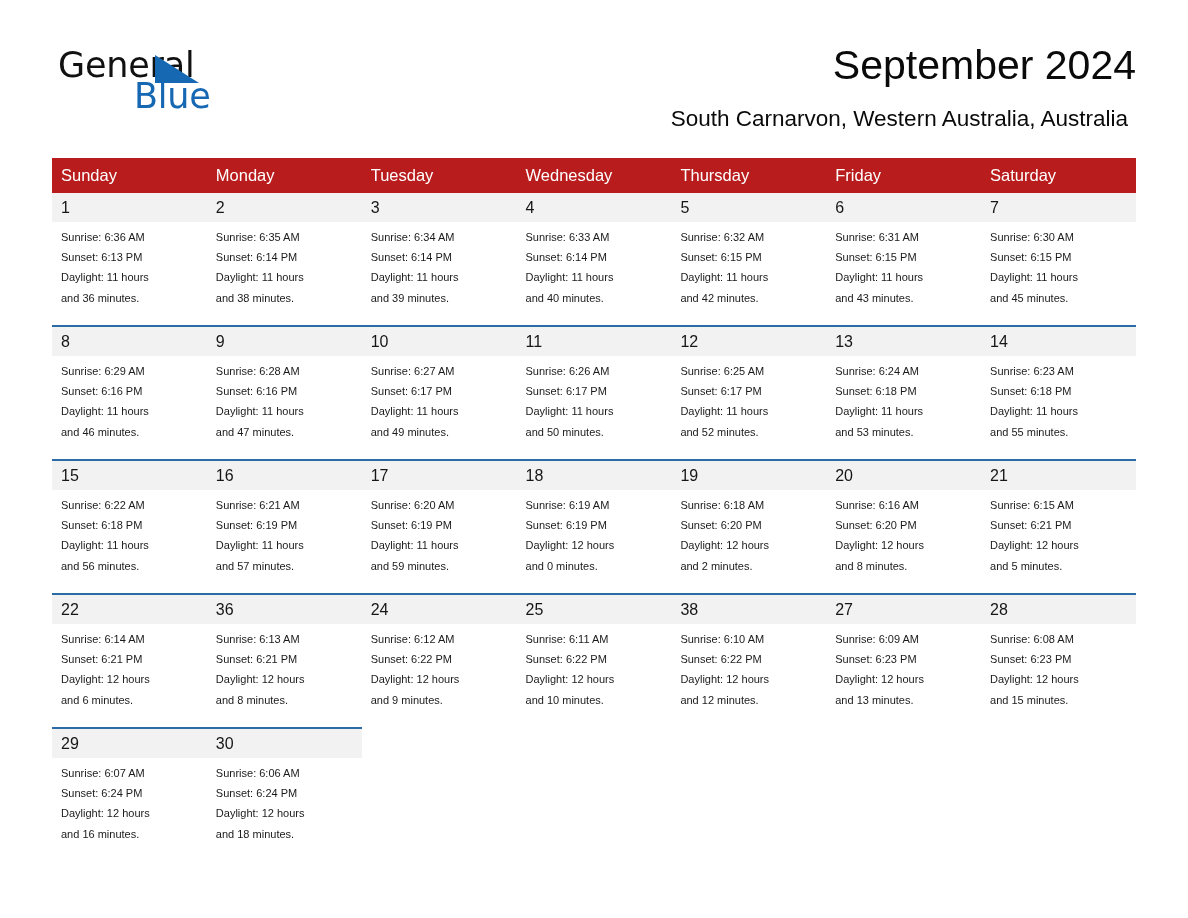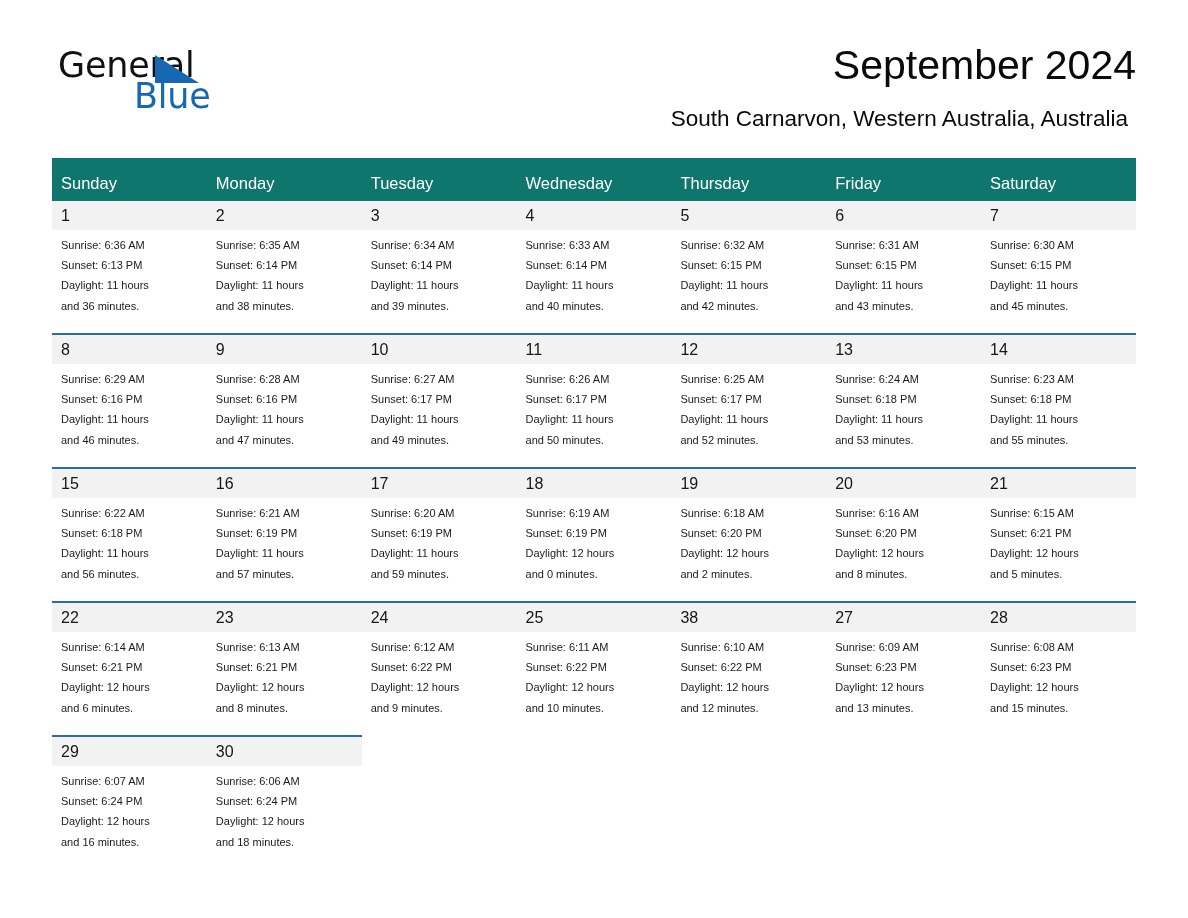--- a/index.html
+++ b/index.html
@@ -95,26 +95,26 @@
     position: absolute;
     left: 52px;
     top: 158px;
     width: 1084px;
     border-collapse: collapse;
     table-layout: fixed;
   }
   .calendar col { width: 154.85px; }
 
   thead th {
-    background: #0f766e;
+    background: #b91c1c;
     color: #ffffff;
     font-size: 16.5px;
     font-weight: 400;
     text-align: left;
-    padding: 15px 0 8px 9px;
+    padding: 7px 0 8px 9px;
     line-height: 20px;
     height: 16px;
   }
 
   tr.daynum-row td {
     background: #f2f2f2;
     font-size: 16px;
     color: #161616;
     padding: 5px 0 4px 9px;
     line-height: 20px;
@@ -337,21 +337,21 @@
         <td>
           <span class="detail-line">Sunrise: 6:15 AM</span>
           <span class="detail-line">Sunset: 6:21 PM</span>
           <span class="detail-line">Daylight: 12 hours</span>
           <span class="detail-line">and 5 minutes.</span>
         </td>
       </tr>
 
       <tr class="daynum-row week-sep">
         <td>22</td>
-        <td>23</td>
+        <td>36</td>
         <td>24</td>
         <td>25</td>
         <td>38</td>
         <td>27</td>
         <td>28</td>
       </tr>
       <tr class="detail-row">
         <td>
           <span class="detail-line">Sunrise: 6:14 AM</span>
           <span class="detail-line">Sunset: 6:21 PM</span>

